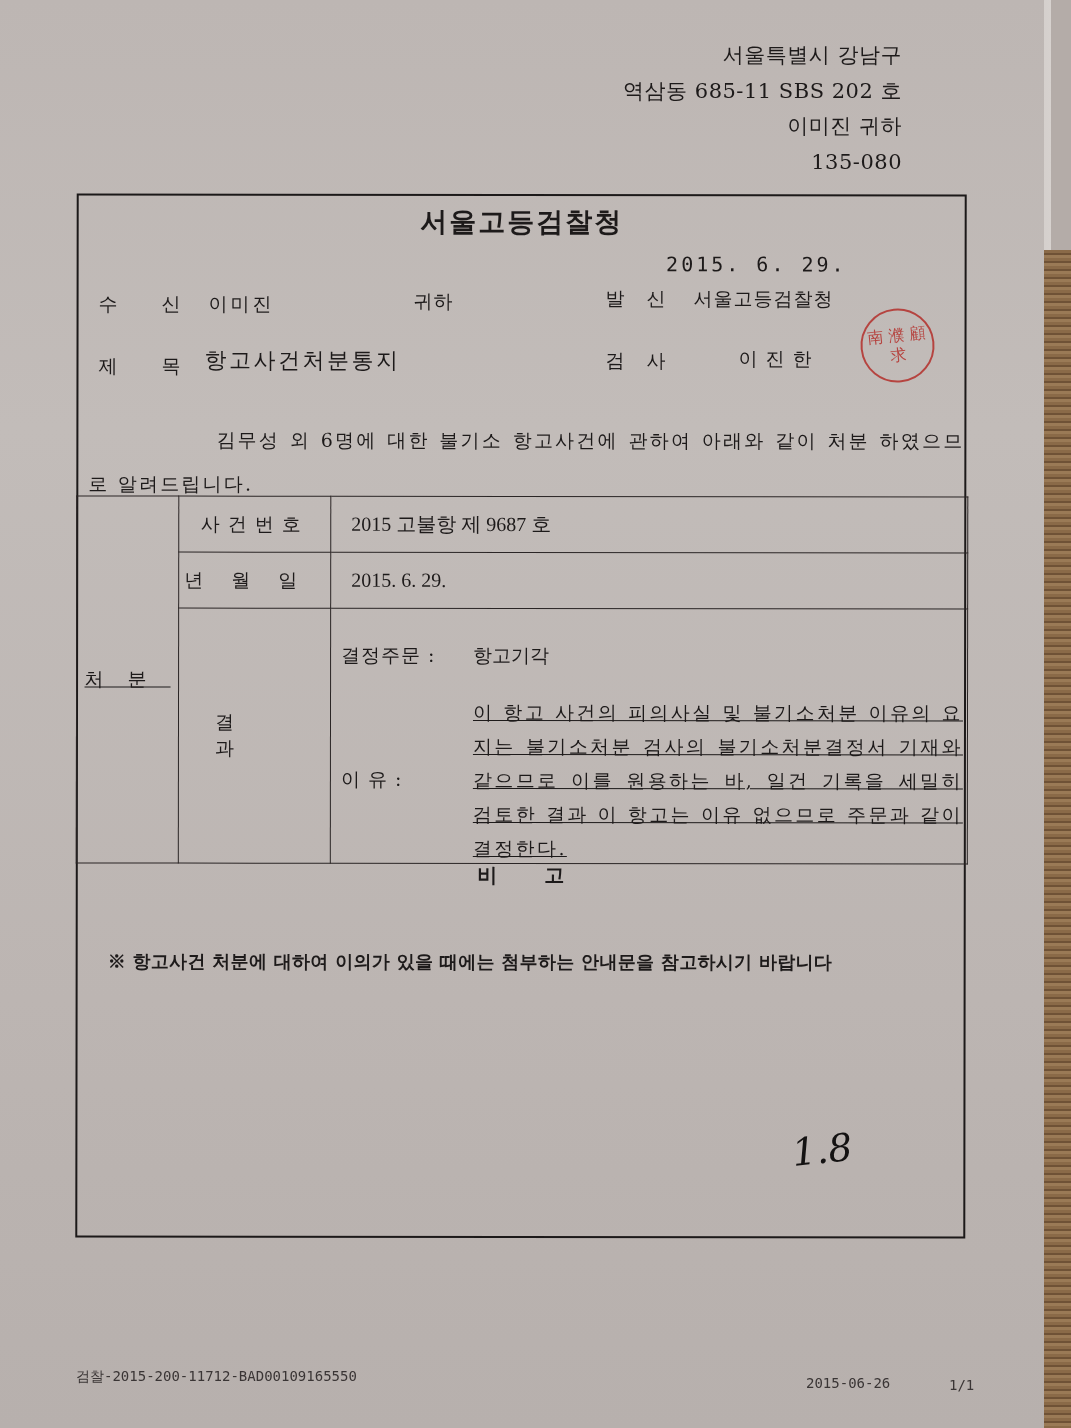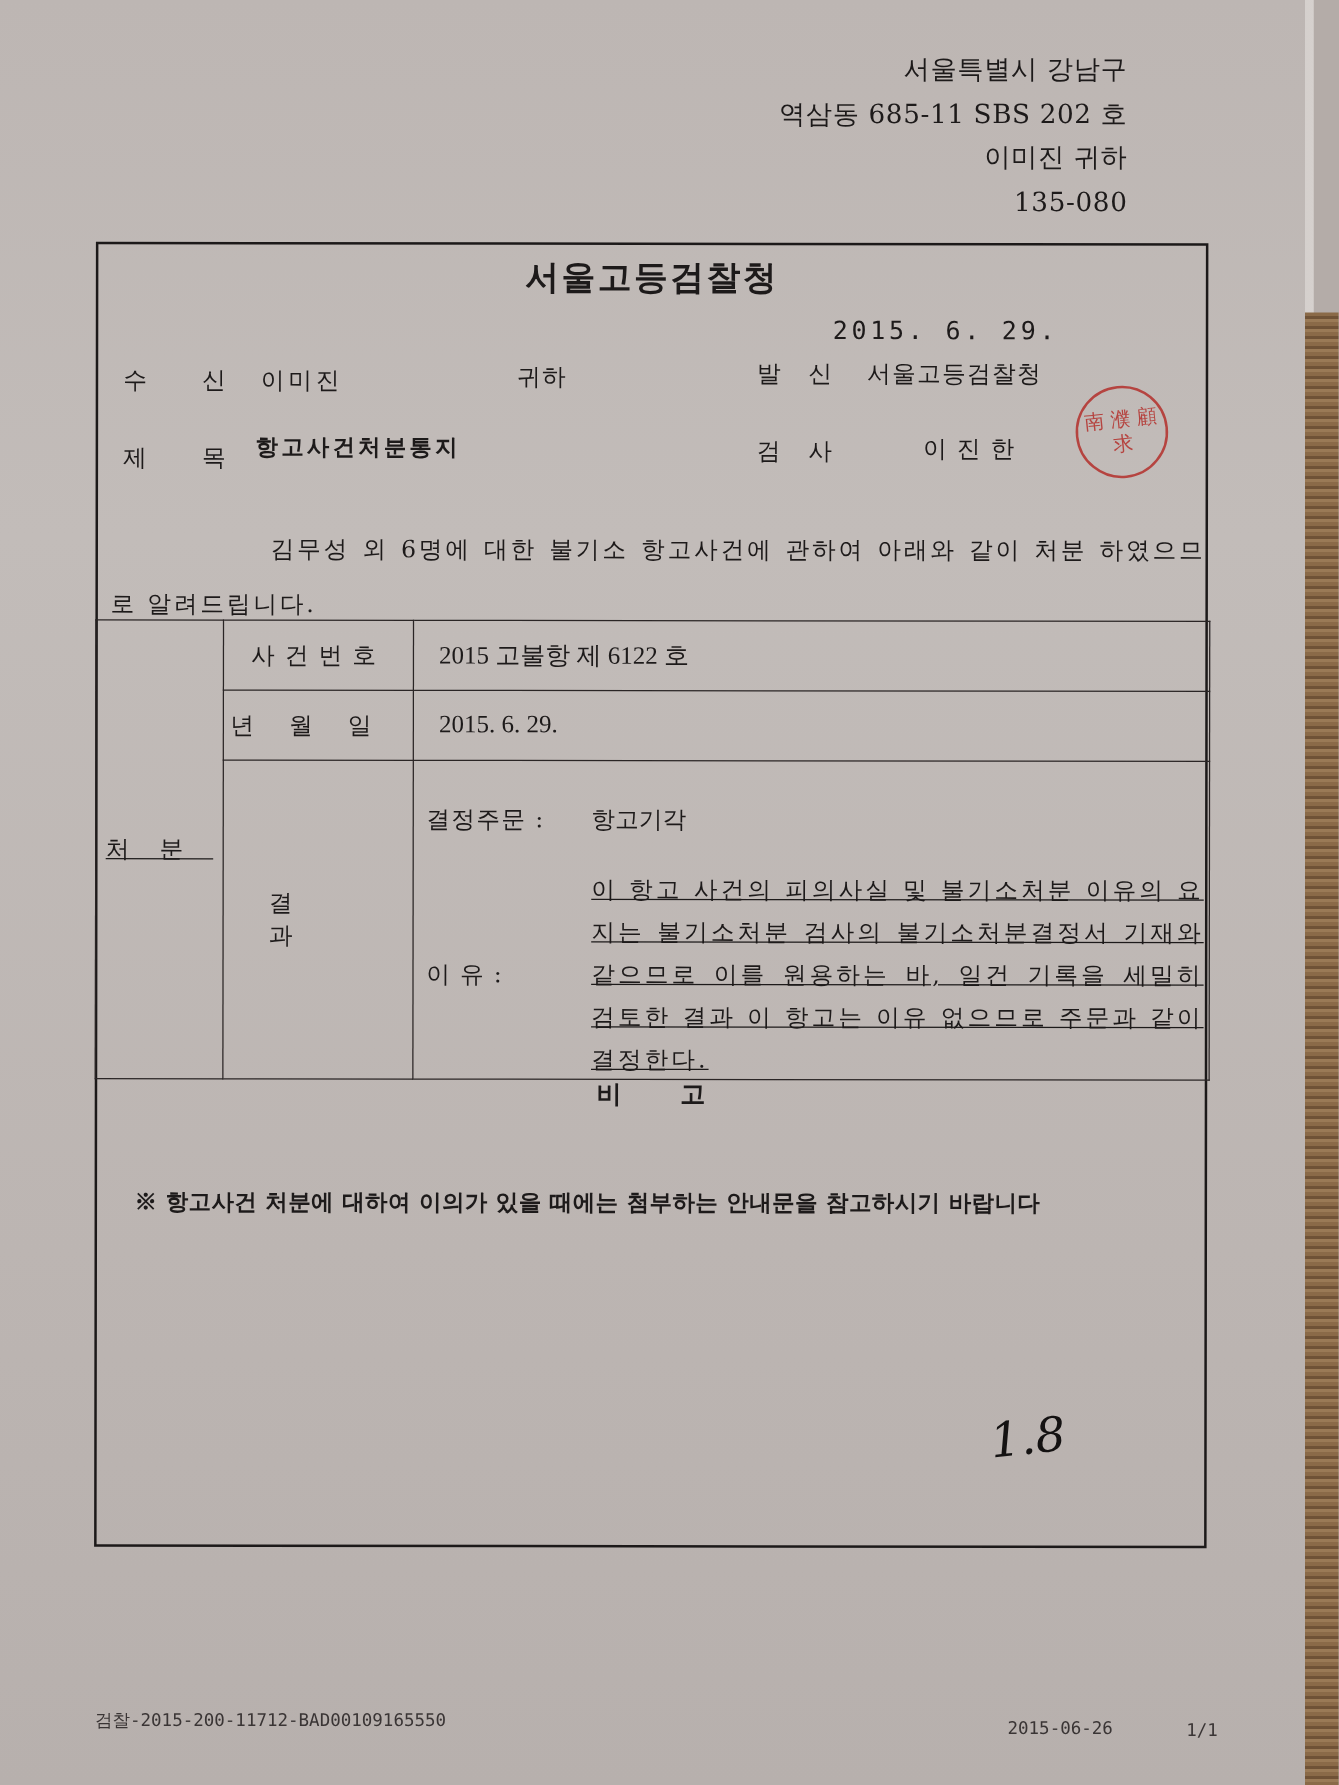--- a/index.html
+++ b/index.html
@@ -40,21 +40,21 @@
       position: absolute; right: 118px; top: 56px; font-family: "DejaVu Sans Mono", monospace;
       font-size: 20px; letter-spacing: 3px;
     }
     .row-label { position: absolute; font-size: 19px; letter-spacing: 1px; }
     .recipient-label { left: 20px; top: 96px; word-spacing: 36px; }
     .recipient-name { left: 130px; top: 96px; letter-spacing: 3px; font-family: Liberation Mono, monospace; }
     .recipient-hon { left: 335px; top: 93px; }
     .sender-label { left: 527px; top: 90px; word-spacing: 14px; }
     .sender-name { left: 615px; top: 90px; }
     .subject-label { left: 20px; top: 158px; word-spacing: 36px; }
-    .subject-text { left: 126px; top: 150px; font-size: 18px; font-weight: bold; letter-spacing: 2.5px; }
+    .subject-text { left: 126px; top: 150px; font-size: 22px; font-weight: normal; letter-spacing: 2.5px; }
     .prosecutor-label { left: 527px; top: 152px; word-spacing: 14px; }
     .prosecutor-name { left: 660px; top: 150px; letter-spacing: 8px; }
     .seal {
       position: absolute; left: 782px; top: 112px; width: 74px; height: 74px; border-radius: 50%;
       border: 2.5px solid #b4302c; box-sizing: border-box; color: #b4302c;
       font-size: 16px; line-height: 20px; display: flex; align-items: center; justify-content: center;
       text-align: center; transform: rotate(-6deg); opacity: 0.85;
     }
     .body-text {
       position: absolute; left: 10px; right: 0; top: 222px;
@@ -139,21 +139,21 @@
     <div class="row-label prosecutor-name">이진한</div>
     <div class="seal">南 濮 顧 求</div>
 
     <div class="body-text">김무성 외 6명에 대한 불기소 항고사건에 관하여 아래와 같이 처분 하였으므로 알려드립니다.</div>
 
     <table class="disp">
       <tbody>
           <tr>
         <td class="c-head" rowspan="3"><span>처분</span></td>
         <td class="c-label" style="height:55px"><span>사건번호</span></td>
-        <td class="c-val">2015 고불항 제 6122  호</td>
+        <td class="c-val">2015 고불항 제 9687  호</td>
       </tr>
       <tr>
         <td class="c-label wide" style="height:55px"><span>년월일</span></td>
         <td class="c-val">2015. 6. 29.</td>
       </tr>
       <tr>
         <td class="c-label xwide"><span>결과</span></td>
         <td class="result-cell">
           <div class="decision-label">결정주문 :</div>
           <div class="decision-val">항고기각</div>

